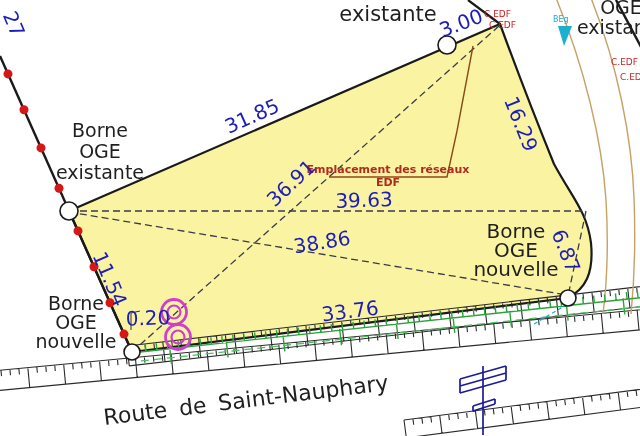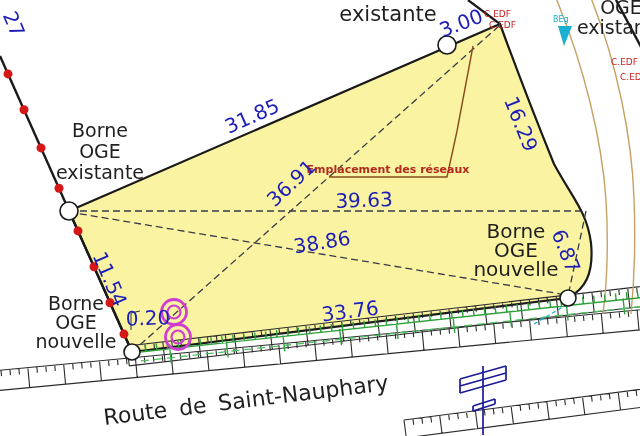--- a/index.html
+++ b/index.html
@@ -116,20 +116,21 @@
 </div>
 
 <div class="blk" style="left:516px;top:222px;line-height:19px;font-size:20px;">
   <div>Borne</div>
   <div>OGE</div>
   <div>nouvelle</div>
 </div>
 
 <div class="edf-note" style="left:388px;top:163px;">
   <div>Emplacement des réseaux</div>
+  <div>EDF</div>
 </div>
 
 <div class="cedf" style="left:484px;top:9px;">C.EDF</div>
 <div class="cedf" style="left:489px;top:20px;">C.EDF</div>
 <div class="cedf" style="left:611px;top:57px;">C.EDF</div>
 <div class="cedf" style="left:620px;top:72px;">C.EDF</div>
 
 <div class="dim" style="left:252px;top:116px;transform:translate(-50%,-50%) rotate(-24deg);">31.85</div>
 <div class="dim" style="left:461px;top:23px;transform:translate(-50%,-50%) rotate(-21deg);">3.00</div>
 <div class="dim" style="left:521px;top:124px;transform:translate(-50%,-50%) rotate(68deg);">16.29</div>

